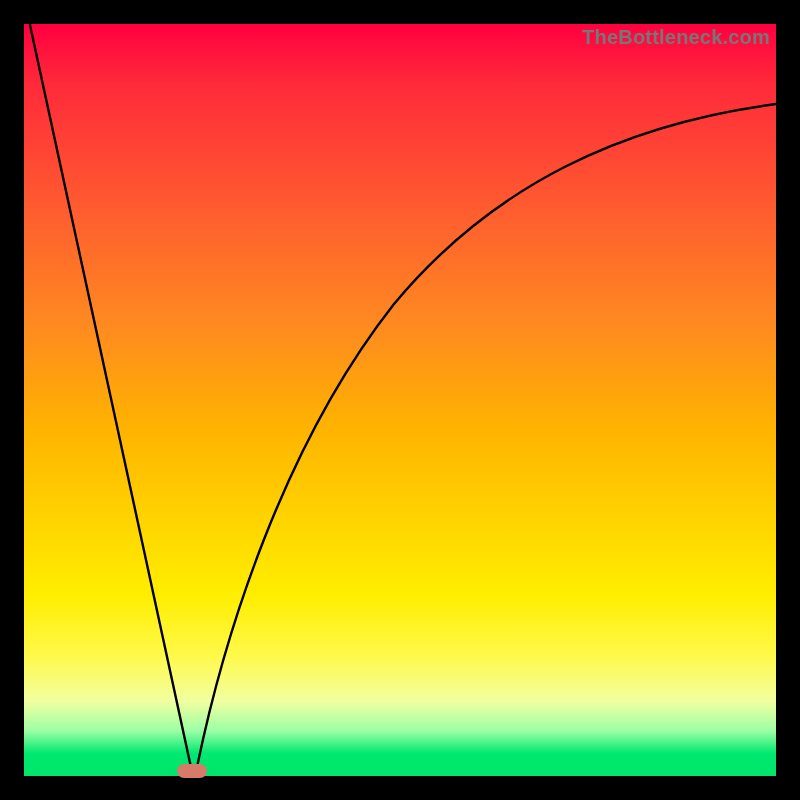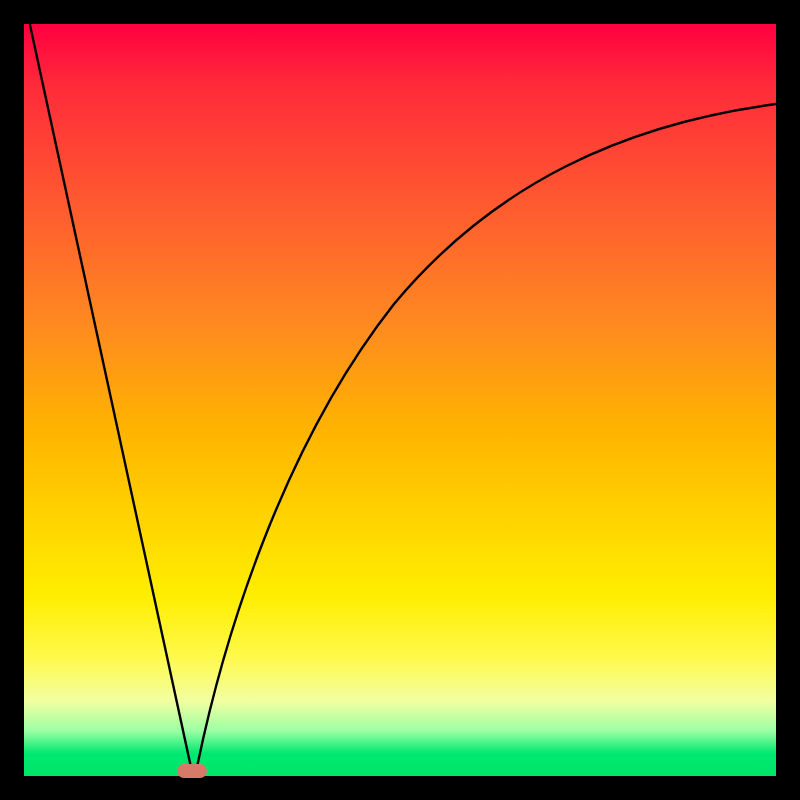--- a/index.html
+++ b/index.html
@@ -57,20 +57,21 @@
     height: 14px;
     background: #d87a6a;
     border-radius: 8px;
   }
 </style>
 </head>
 <body>
 
 <div class="frame">
 
+  <div class="attribution">TheBottleneck.com</div>
 
   <svg class="curve" viewBox="0 0 752 752" preserveAspectRatio="none">
     <path d="M 6 1
              L 168 748
              L 172 748
              C 200 610, 260 420, 370 280
              C 470 160, 600 100, 752 80" fill="none" stroke="#000" stroke-width="2.4" stroke-linecap="round" stroke-linejoin="round"></path>
   </svg>
 
   <div class="pinch" style="left:153px;top:740px;background:#d87a6a;"></div>

